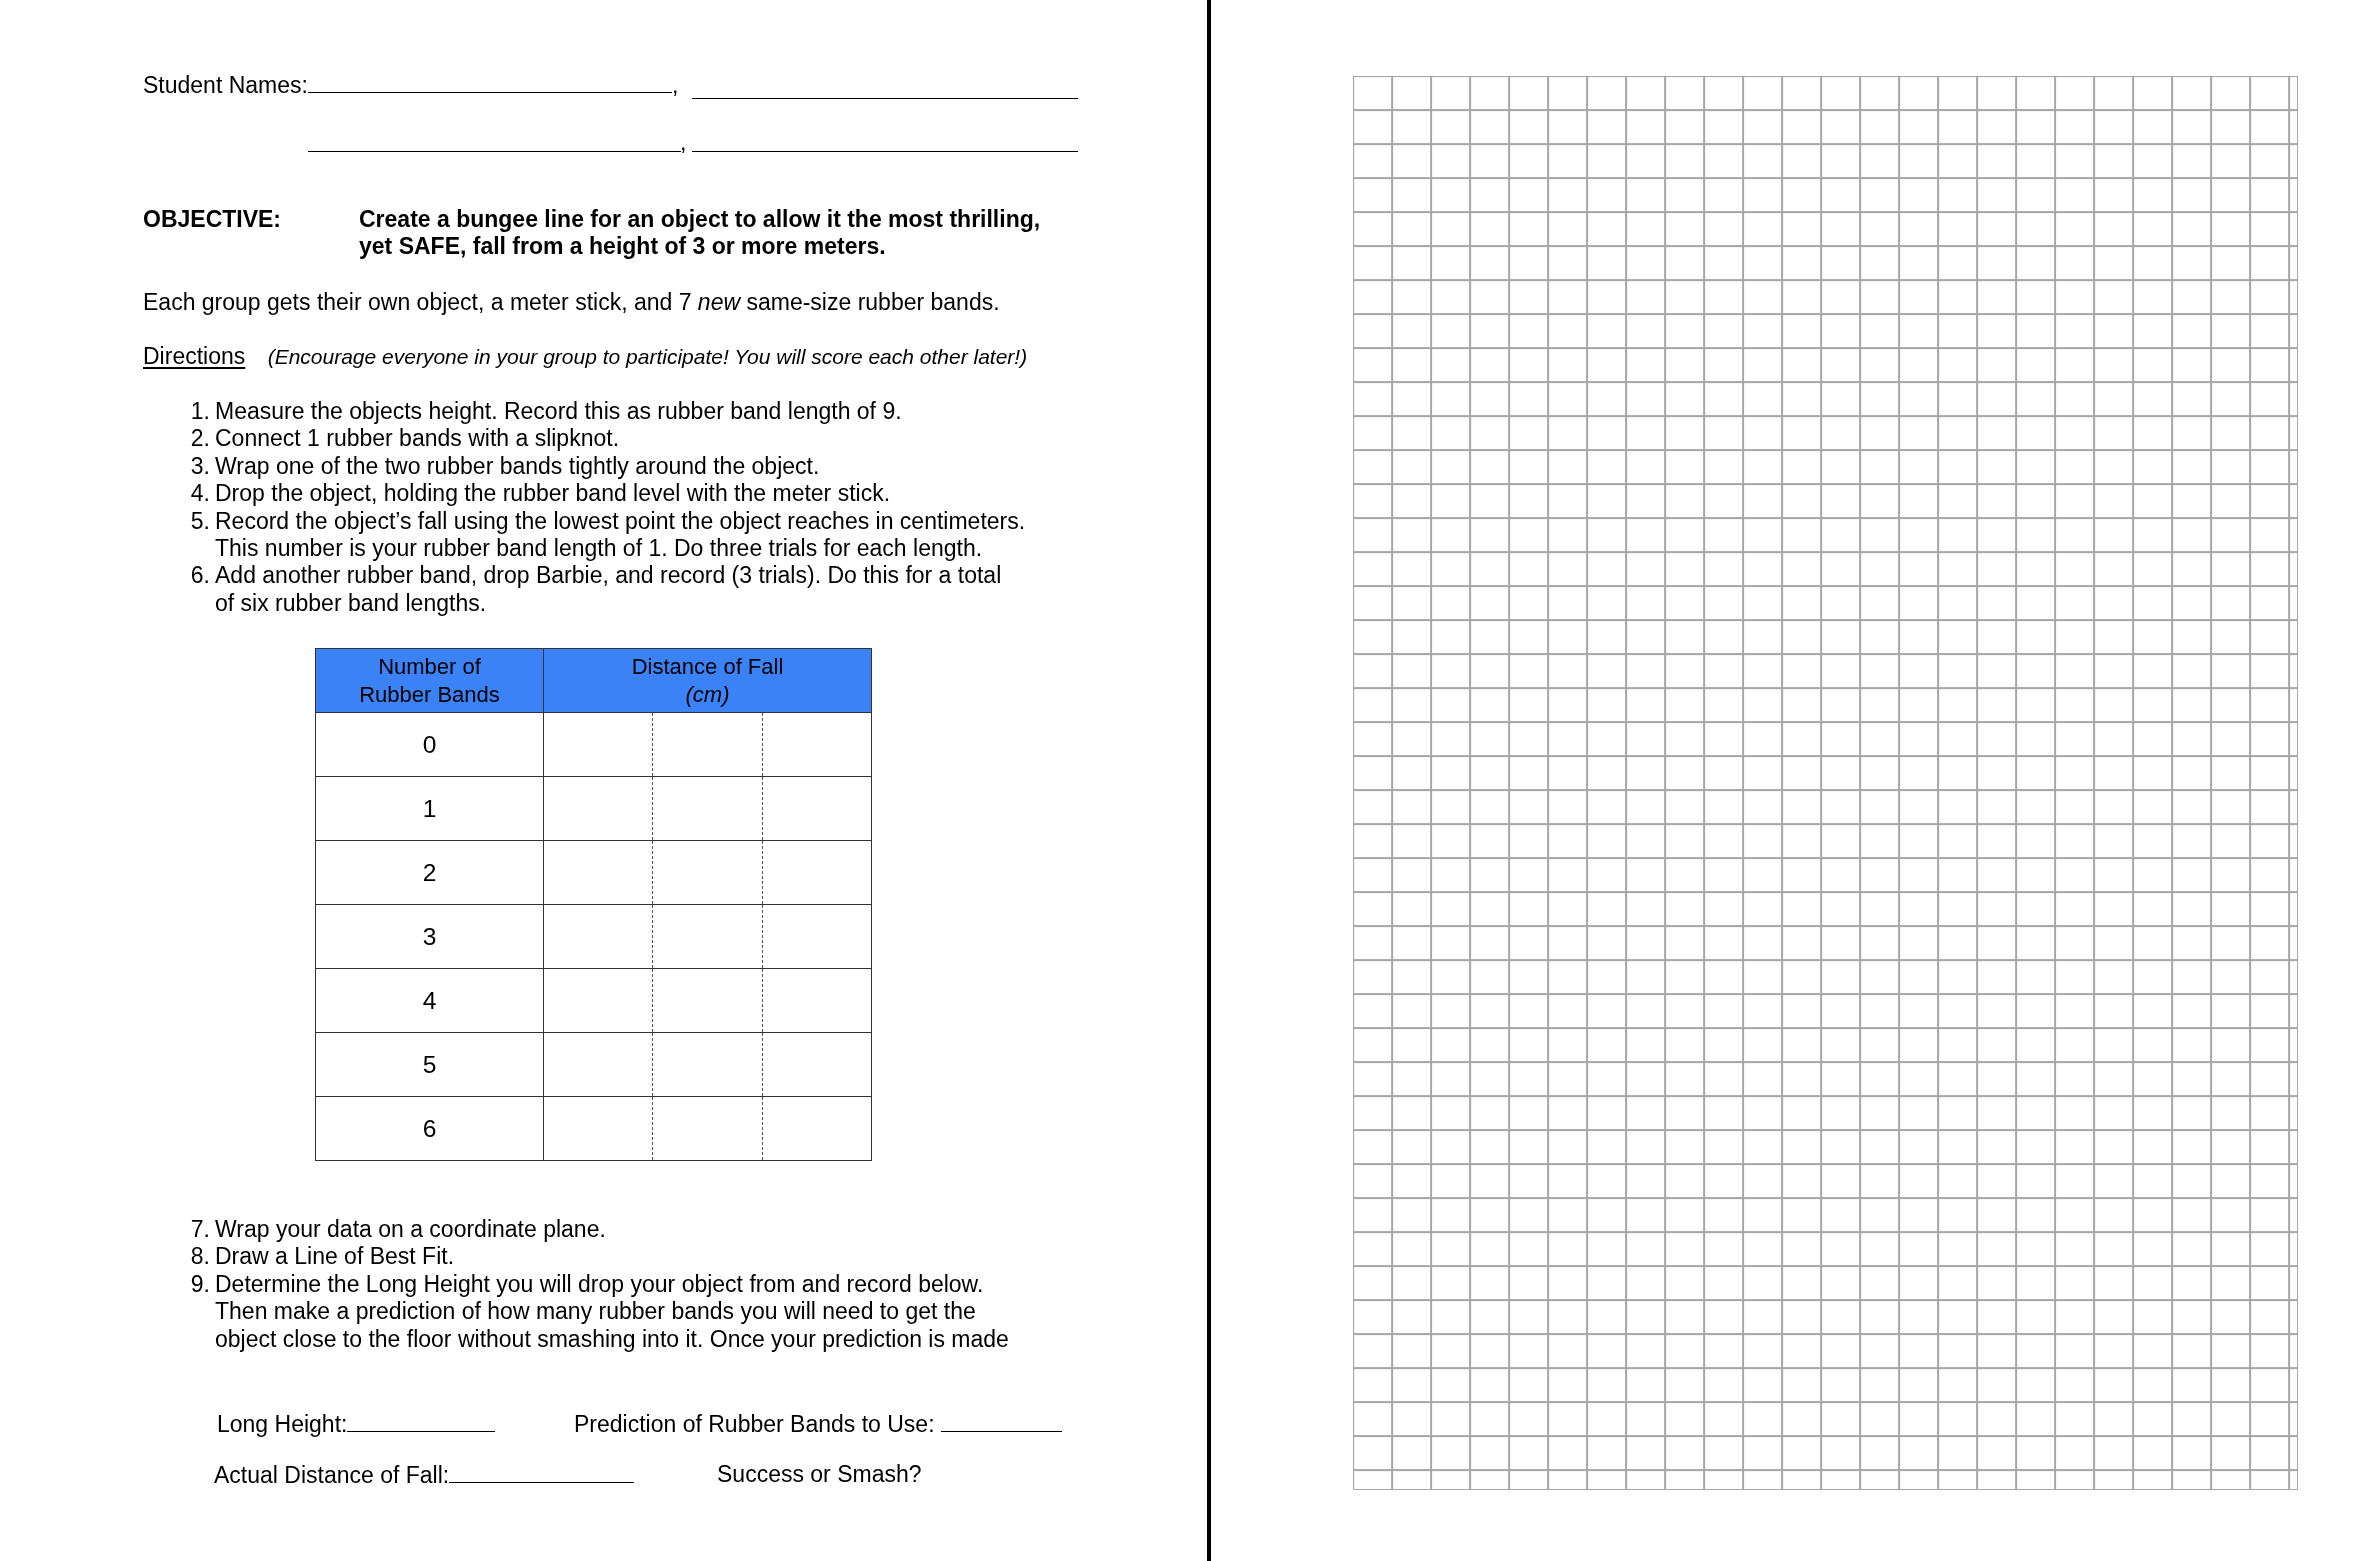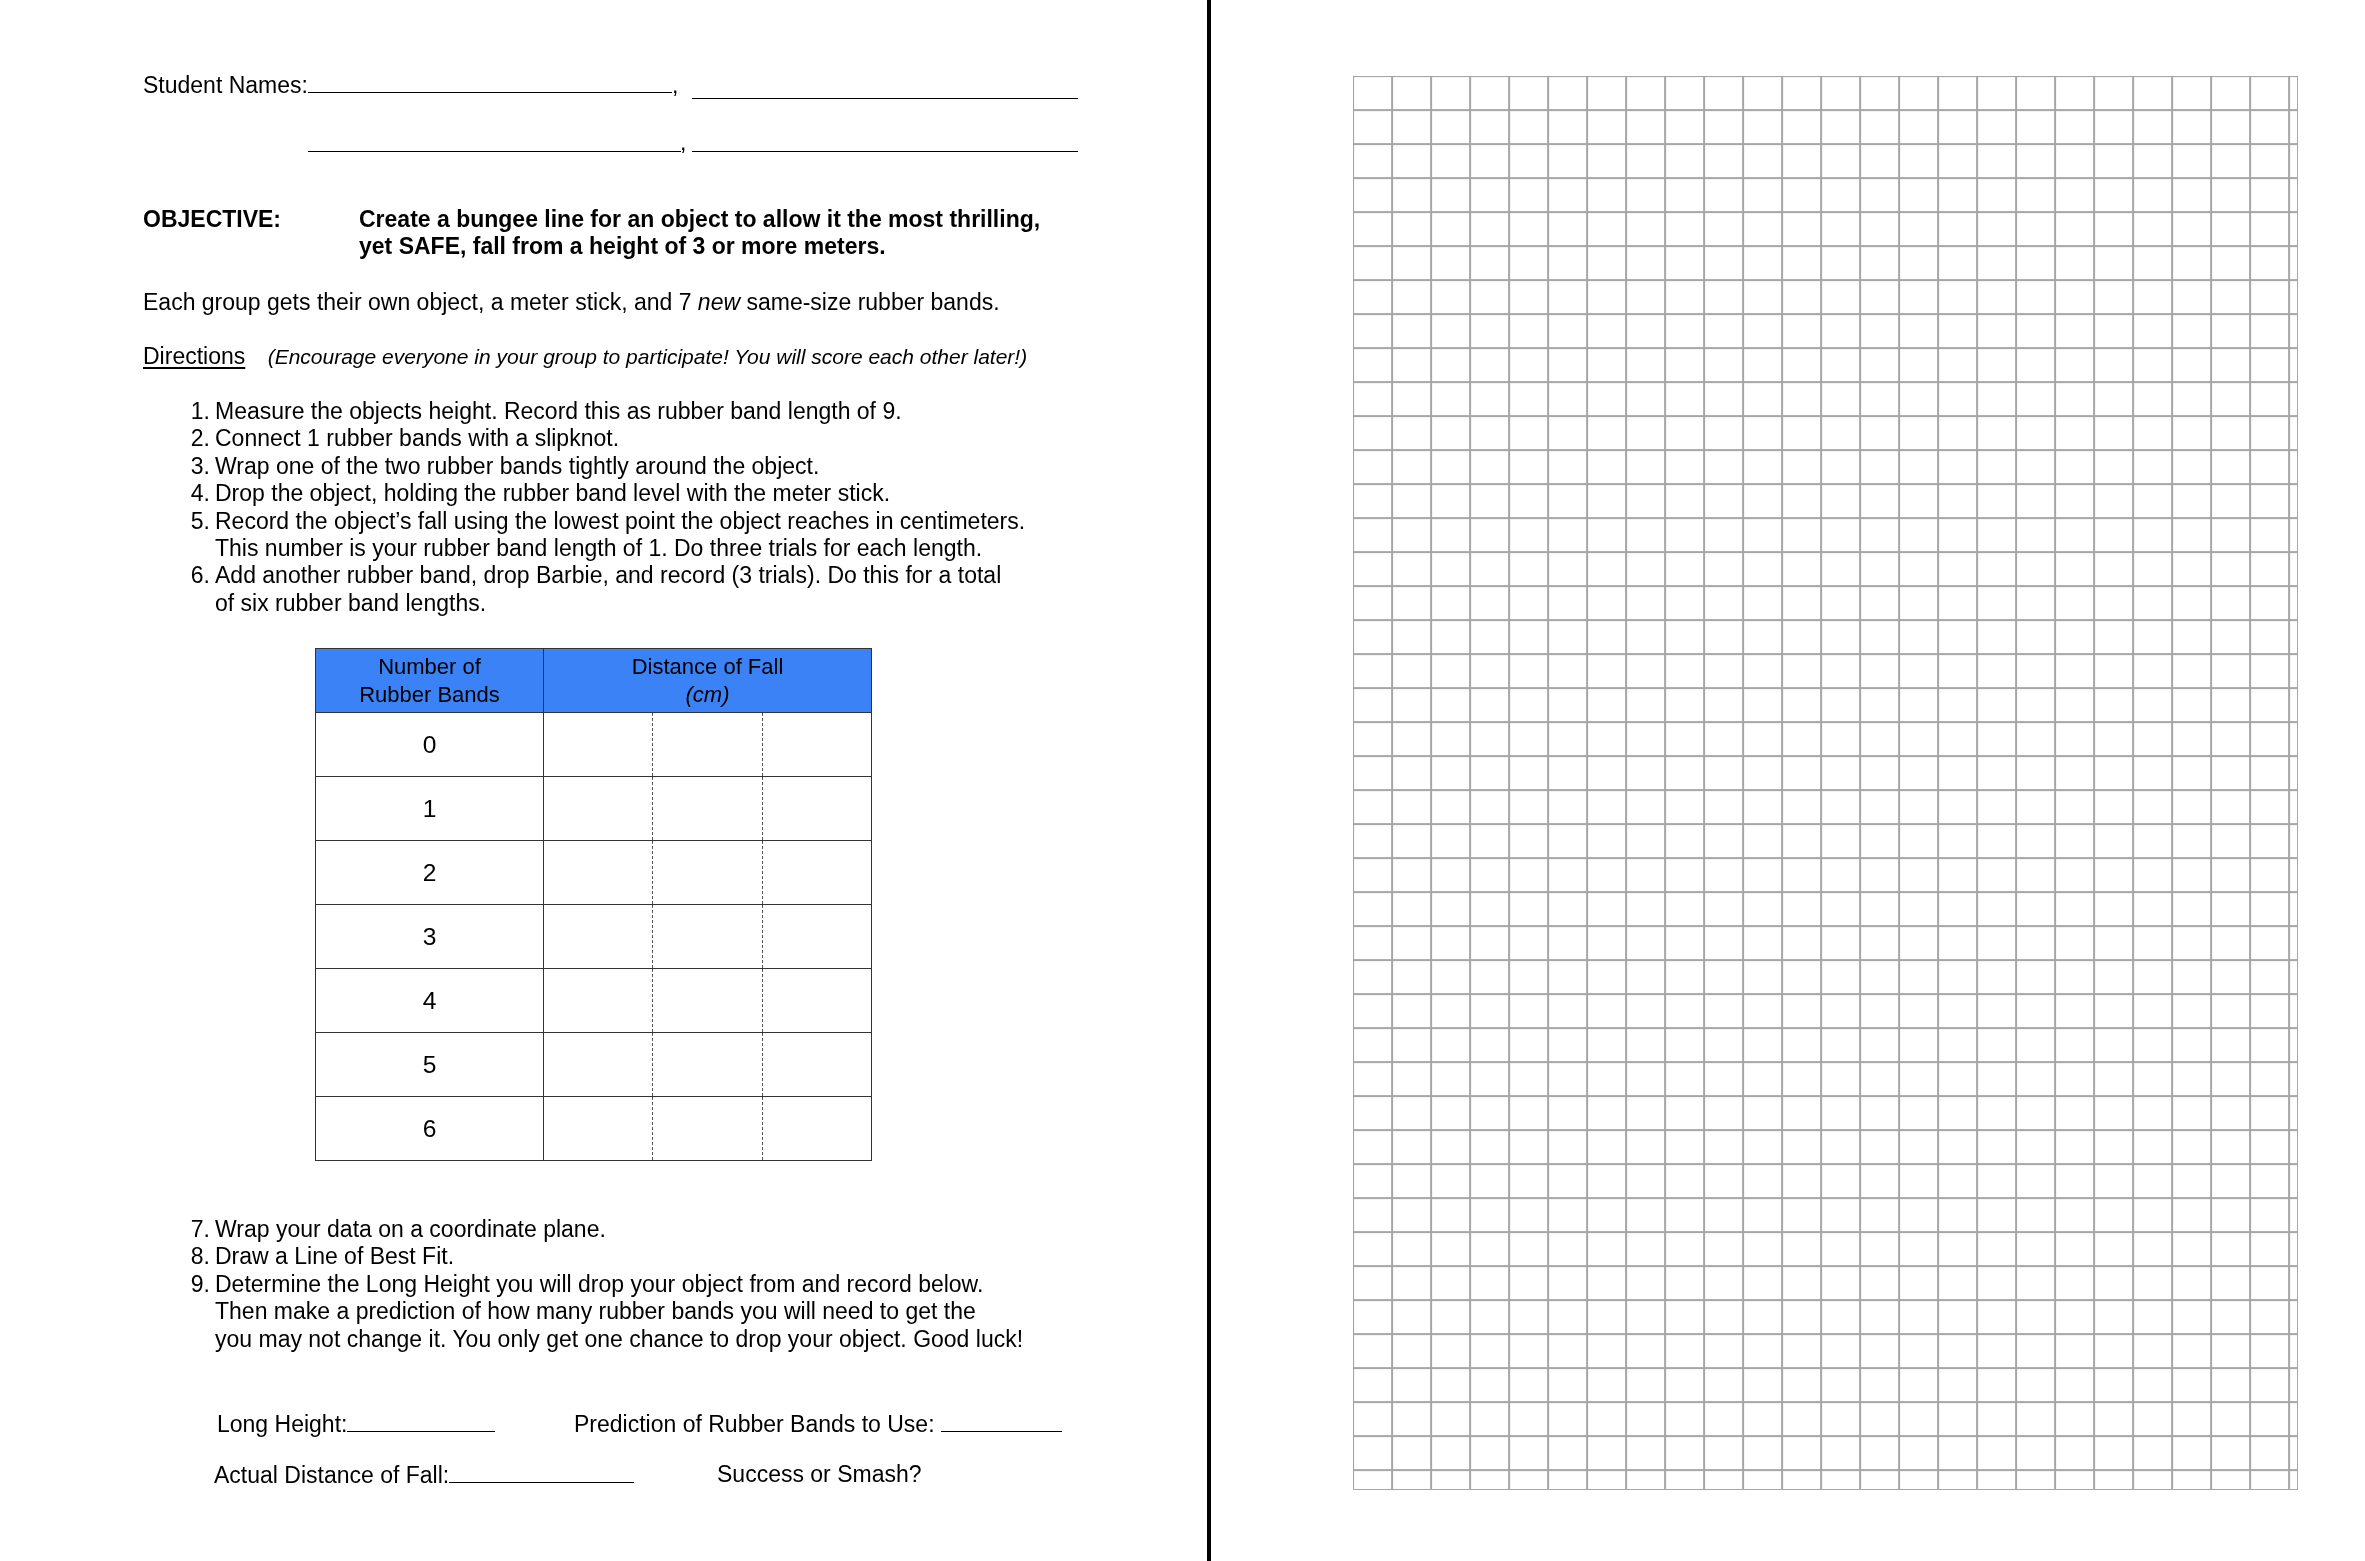--- a/index.html
+++ b/index.html
@@ -171,21 +171,21 @@
       <span class="cont">Wrap your data on a coordinate plane.</span>
     </div>
   <div class="item">
       <span class="num">8.</span>
       <span class="cont">Draw a Line of Best Fit.</span>
     </div>
   <div class="item">
       <span class="num">9.</span>
       <span class="cont">Determine the Long Height you will drop your object from and record below.</span>
       <span class="cont">Then make a prediction of how many rubber bands you will need to get the</span>
-      <span class="cont">you may not change it.  You only get one chance to drop your object.  Good luck!</span>
+      <span class="cont">object close to the floor without smashing into it.  Once your prediction is made</span>
     </div>
 </div>
 
 <div class="abs txt" style="left:217px; top:1410px;">
   <span>Long Height:</span><span class="blank" style="width:148px;"></span>
 </div>
 <div class="abs txt" style="left:574px; top:1410px;">
   <span>Prediction of Rubber Bands to Use:</span><span class="blank" style="width:121px; margin-left:6.6px;"></span>
 </div>
 <div class="abs txt" style="left:214px; top:1461px;">

